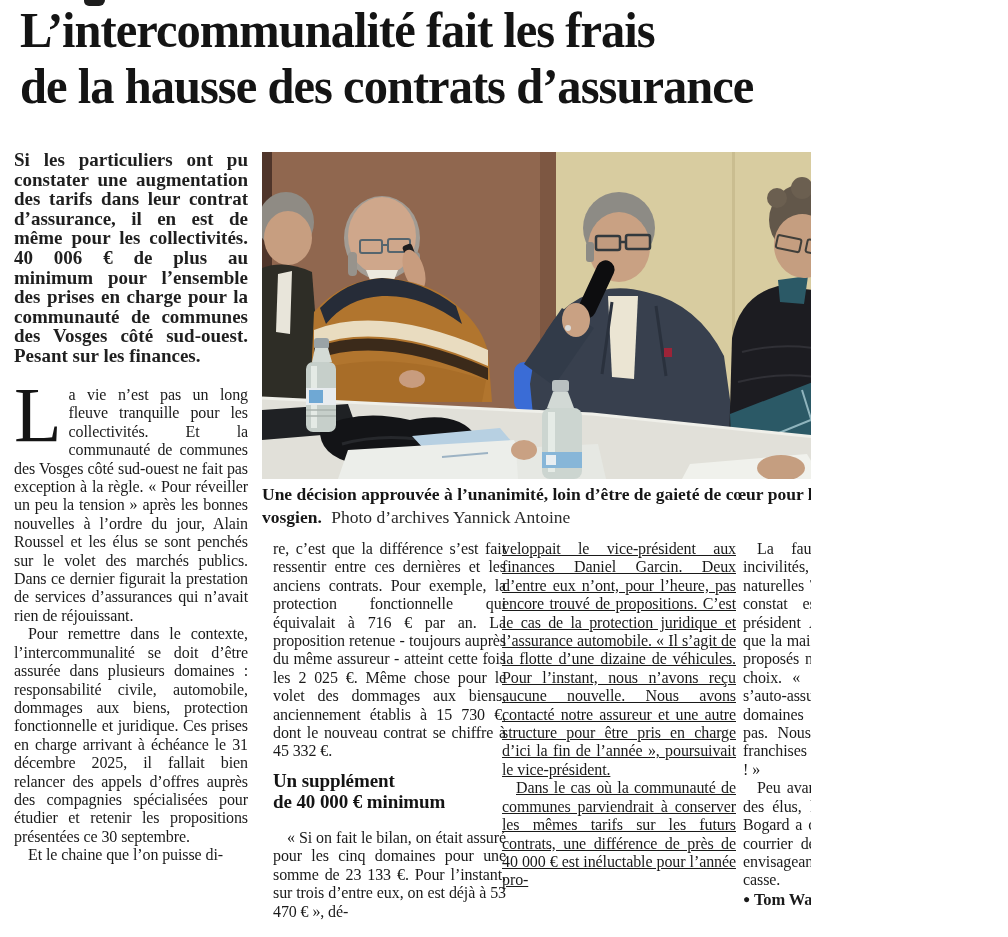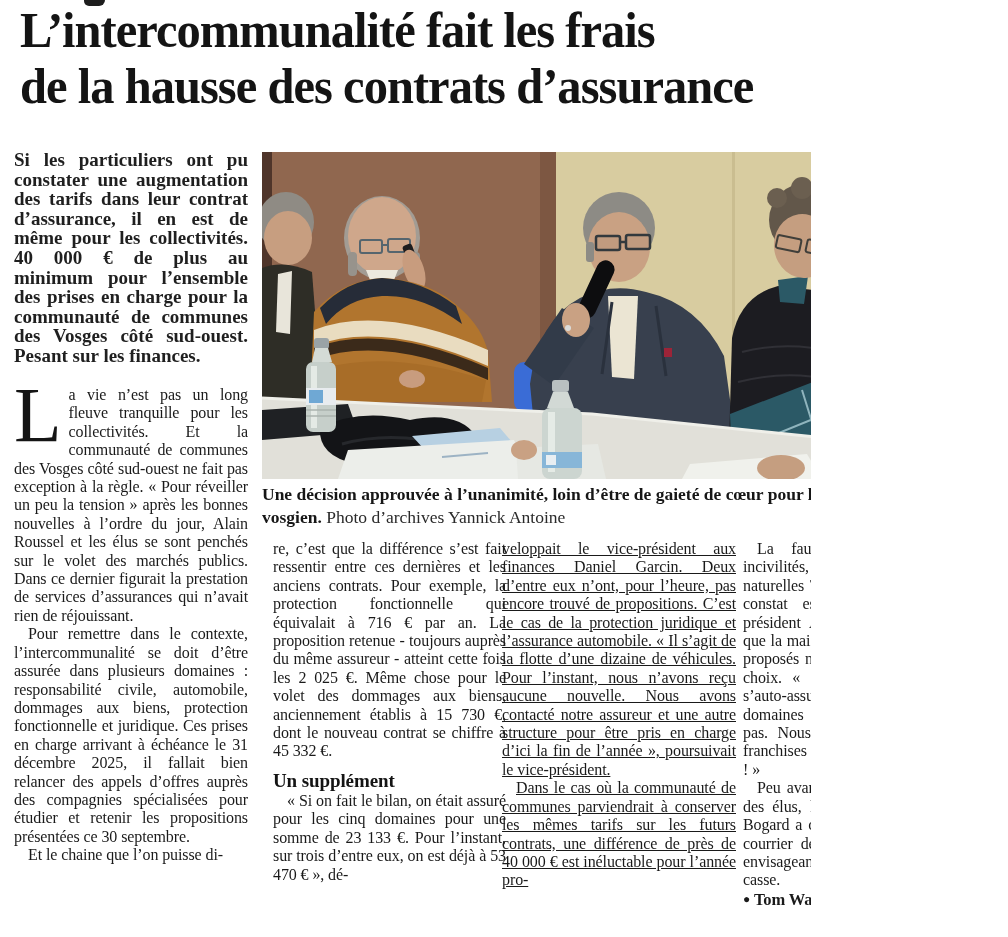--- a/index.html
+++ b/index.html
@@ -22,59 +22,59 @@
   }
 
   .photo{position:absolute;left:262px;top:152px;width:698px;height:327px;margin:0;}
   .photo svg{display:block;width:100%;height:100%;}
 
   .caption{
     position:absolute;left:262px;top:483px;width:698px;
     font-size:17.5px;line-height:23px;text-align:justify;color:#161616;
   }
   .caption .cap-bold{font-weight:700;}
-  .caption .cap-credit{font-weight:400;color:#2a2a2a;}
+  .caption .cap-credit{font-weight:400;color:#2a2a2a;margin-left:5px;}
 
   .col{
     position:absolute;width:234px;
     font-size:16px;line-height:18.4px;text-align:justify;
     letter-spacing:-0.1px;
   }
   .col p{margin:0;text-indent:14px;}
   .col p.noindent{text-indent:0;}
   .col1{left:14px;top:386px;}
   .col2{left:273px;top:540px;width:233px;}
   .col3{left:502px;top:540px;text-decoration:underline;}
   .col4{left:743px;top:540px;width:228px;}
 
   .dropcap{
     float:left;font-size:78px;line-height:58px;height:56px;
     padding:0 7px 0 0;font-weight:400;color:#141414;
   }
   .subhead{
-    margin:9px 0 1px 0;font-size:19px;line-height:21px;font-weight:700;
+    margin:9px 0 17px 0;font-size:19px;line-height:21px;font-weight:700;
     text-align:left;text-indent:0;color:#141414;
   }
   .subhead span{display:block;}
   .byline{margin-top:3px;text-indent:0 !important;font-weight:700;font-size:16.5px;text-align:left;}
   .byline .bullet{font-size:12px;vertical-align:2px;}
 </style>
 </head>
 <body>
 
 <div class="page">
 
   <div class="smudge"></div>
 
   <h1 class="headline">
     <span>L’intercommunalité fait les frais</span><br>
     <span>de la hausse des contrats d’assurance</span>
   </h1>
 
-  <div class="standfirst">Si les particuliers ont pu constater une augmentation des tarifs dans leur contrat d’assurance, il en est de même pour les collectivités. 40 000 € de plus au minimum pour l’ensemble des prises en charge pour la communauté de communes des Vosges côté sud-ouest. Pesant sur les finances.</div>
+  <div class="standfirst">Si les particuliers ont pu constater une augmentation des tarifs dans leur contrat d’assurance, il en est de même pour les collectivités. 40 006 € de plus au minimum pour l’ensemble des prises en charge pour la communauté de communes des Vosges côté sud-ouest. Pesant sur les finances.</div>
 
   <figure class="photo">
     <svg viewBox="0 0 698 327" preserveAspectRatio="none">
 
       <g>
         <rect x="0" y="0" width="698" height="327" fill="#d8cca0"></rect>
         <rect x="0" y="0" width="292" height="327" fill="#90674f"></rect>
         <rect x="278" y="0" width="16" height="327" fill="#7d5742"></rect>
         <rect x="0" y="0" width="10" height="327" fill="#4f352a"></rect>
         <rect x="470" y="0" width="3" height="255" fill="#cabd90"></rect>
@@ -204,20 +204,21 @@
       <span class="dropcap">L</span><span>a vie n’est pas un long fleuve tranquille pour les collectivités. Et la communauté de communes des Vosges côté sud-ouest ne fait pas exception à la règle. « Pour réveiller un peu la tension » après les bonnes nouvelles à l’ordre du jour, Alain Roussel et les élus se sont penchés sur le volet des marchés publics. Dans ce dernier figurait la prestation de services d’assurances qui n’avait rien de réjouissant.</span>
     </p>
     <p>Pour remettre dans le contexte, l’intercommunalité se doit d’être assurée dans plusieurs domaines : responsabilité civile, automobile, dommages aux biens, protection fonctionnelle et juridique. Ces prises en charge arrivant à échéance le 31 décembre 2025, il fallait bien relancer des appels d’offres auprès des compagnies spécialisées pour étudier et retenir les propositions présentées ce 30 septembre.</p>
     <p>Et le chaine que l’on puisse di-</p>
   </div>
 
   <div class="col col2">
     <p class="noindent">re, c’est que la différence s’est fait ressentir entre ces dernières et les anciens contrats. Pour exemple, la protection fonctionnelle qui équivalait à 716 € par an. La proposition retenue - toujours auprès du même assureur - atteint cette fois les 2 025 €. Même chose pour le volet des dommages aux biens, anciennement établis à 15 730 €, dont le nouveau contrat se chiffre à 45 332 €.</p>
     <h3 class="subhead">
       <span>Un supplément</span>
+      <span>de 40 000 € minimum</span>
     </h3>
     <p>« Si on fait le bilan, on était assuré pour les cinq domaines pour une somme de 23 133 €. Pour l’instant, sur trois d’entre eux, on est déjà à 53 470 € », dé-</p>
   </div>
 
   <div class="col col3">
     <p class="noindent">veloppait le vice-président aux finances Daniel Garcin. Deux d’entre eux n’ont, pour l’heure, pas encore trouvé de propositions. C’est le cas de la protection juridique et l’assurance automobile. « Il s’agit de la flotte d’une dizaine de véhicules. Pour l’instant, nous n’avons reçu aucune nouvelle. Nous avons contacté notre assureur et une autre structure pour être pris en charge d’ici la fin de l’année », poursuivait le vice-président.</p>
     <p>Dans le cas où la communauté de communes parviendrait à conserver les mêmes tarifs sur les futurs contrats, une différence de près de 40 000 € est inéluctable pour l’année pro-</p>
   </div>
 
   <div class="col col4">

